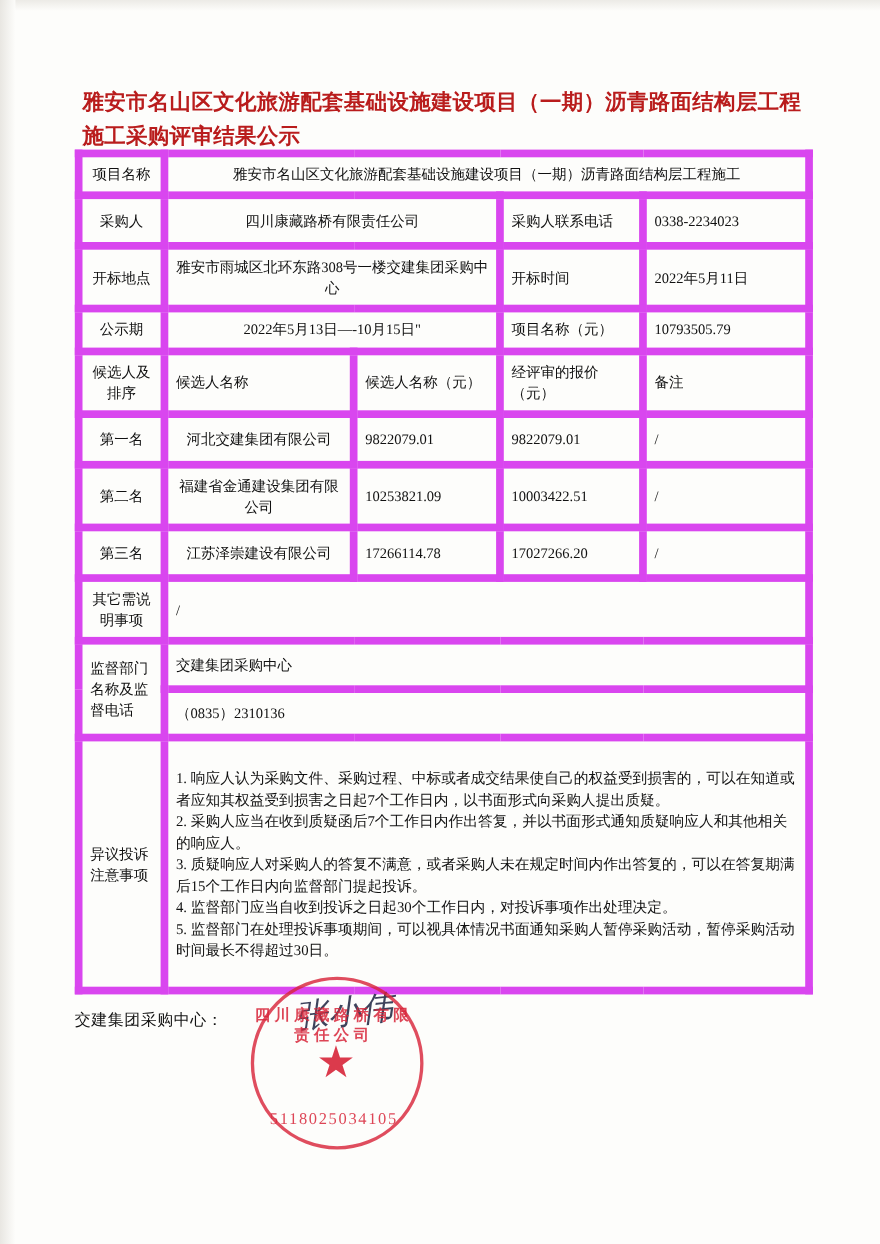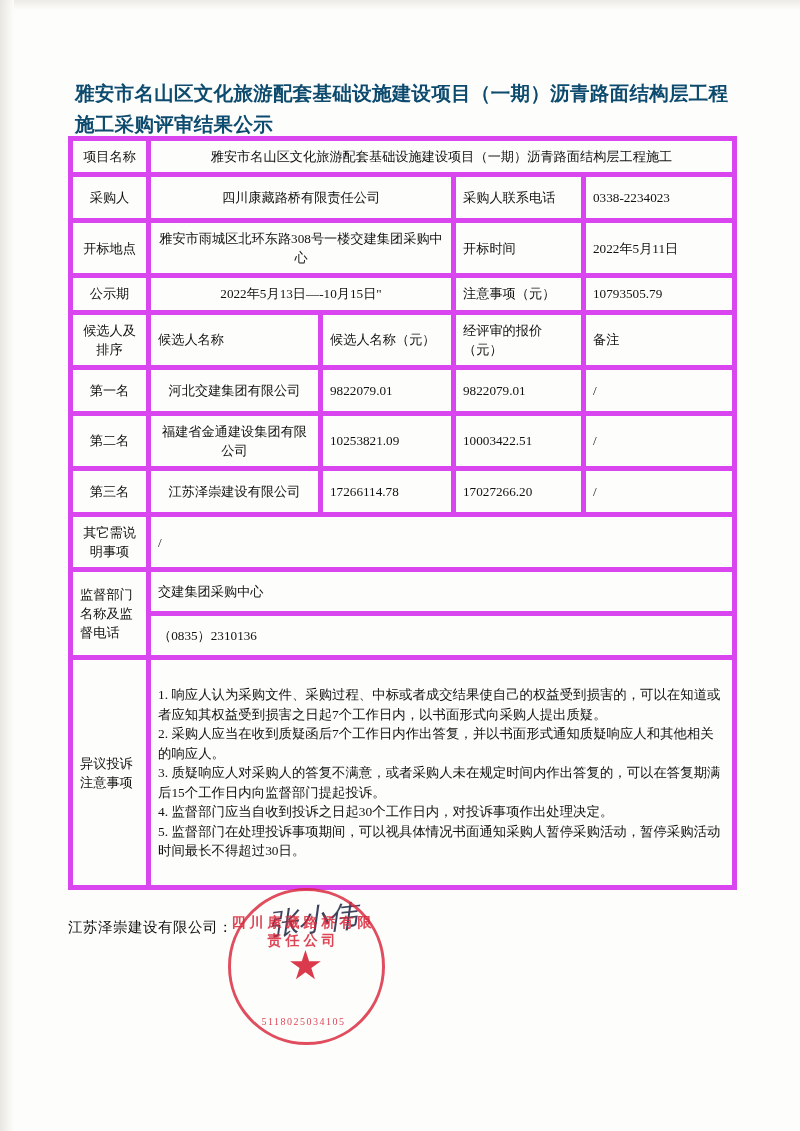--- a/index.html
+++ b/index.html
@@ -25,34 +25,34 @@
   .doc-title {
     position: absolute;
     left: 75px;
     top: 78px;
     width: 655px;
     font-size: 19.5px;
     font-weight: bold;
     line-height: 31px;
     letter-spacing: 0.3px;
     text-align: left;
-    color: #0c4a6e;
+    color: #b91c1c;
   }
   table.main {
     position: absolute;
     left: 68px;
     top: 136px;
     width: 664px;
     border-collapse: collapse;
     table-layout: fixed;
     font-size: 13.2px;
     color: #111;
   }
   table.main td {
-    border: 5px solid #d946ef;
+    border: 7px solid #d946ef;
     padding: 6px 7px;
     vertical-align: middle;
     line-height: 1.45;
   }
   .lbl {
     text-align: center;
     white-space: pre-line;
   }
   .ctr { }
   .lft { text-align: center; }
@@ -120,21 +120,21 @@
     letter-spacing: 2px;
   }
   .seal-text-top {
     top: 26px;
     font-size: 14px;
     font-weight: bold;
     letter-spacing: 4px;
   }
   .seal-text-bottom {
     bottom: 16px;
-    font-size: 10px;
+    font-size: 15px;
     letter-spacing: 1.5px;
   }
   .signature {
     position: absolute;
     left: 268px;
     top: 900px;
     font-size: 30px;
     color: #1c2340;
     font-family: "Liberation Serif", serif;
     transform: rotate(-6deg);
@@ -186,21 +186,21 @@
       </tr>
       <tr class="tall">
         <td class="lbl">开标地点</td>
         <td class="lft" colspan="2">雅安市雨城区北环东路308号一楼交建集团采购中心</td>
         <td class="ctr">开标时间</td>
         <td class="ctr">2022年5月11日</td>
       </tr>
       <tr>
         <td class="lbl">公示期</td>
         <td class="lft" colspan="2">2022年5月13日—-10月15日"</td>
-        <td class="ctr">注意事项（元）</td>
+        <td class="ctr">项目名称（元）</td>
         <td class="ctr">10793505.79</td>
       </tr>
       <tr class="tall">
         <td class="lbl">候选人及
 排序</td>
         <td class="ctr">候选人名称</td>
         <td class="ctr">候选人名称（元）</td>
         <td class="ctr">经评审的报价（元）</td>
         <td class="ctr">备注</td>
       </tr>
@@ -246,21 +246,21 @@
           <p>1. 响应人认为采购文件、采购过程、中标或者成交结果使自己的权益受到损害的，可以在知道或者应知其权益受到损害之日起7个工作日内，以书面形式向采购人提出质疑。</p>
           <p>2. 采购人应当在收到质疑函后7个工作日内作出答复，并以书面形式通知质疑响应人和其他相关的响应人。</p>
           <p>3. 质疑响应人对采购人的答复不满意，或者采购人未在规定时间内作出答复的，可以在答复期满后15个工作日内向监督部门提起投诉。</p>
           <p>4. 监督部门应当自收到投诉之日起30个工作日内，对投诉事项作出处理决定。</p>
           <p>5. 监督部门在处理投诉事项期间，可以视具体情况书面通知采购人暂停采购活动，暂停采购活动时间最长不得超过30日。</p>
         </td>
       </tr>
     </tbody>
   </table>
 
-  <div class="sign-line">江苏泽崇建设有限公司：</div>
+  <div class="sign-line">交建集团采购中心：</div>
 
   <div class="signature">张小伟</div>
 
   <div class="seal">
     <div class="ring"></div>
     <div class="seal-text-top">四川康藏路桥有限责任公司</div>
     <div class="star">
         <span>★</span>
       </div>
     <div class="seal-text-bottom">5118025034105</div>

